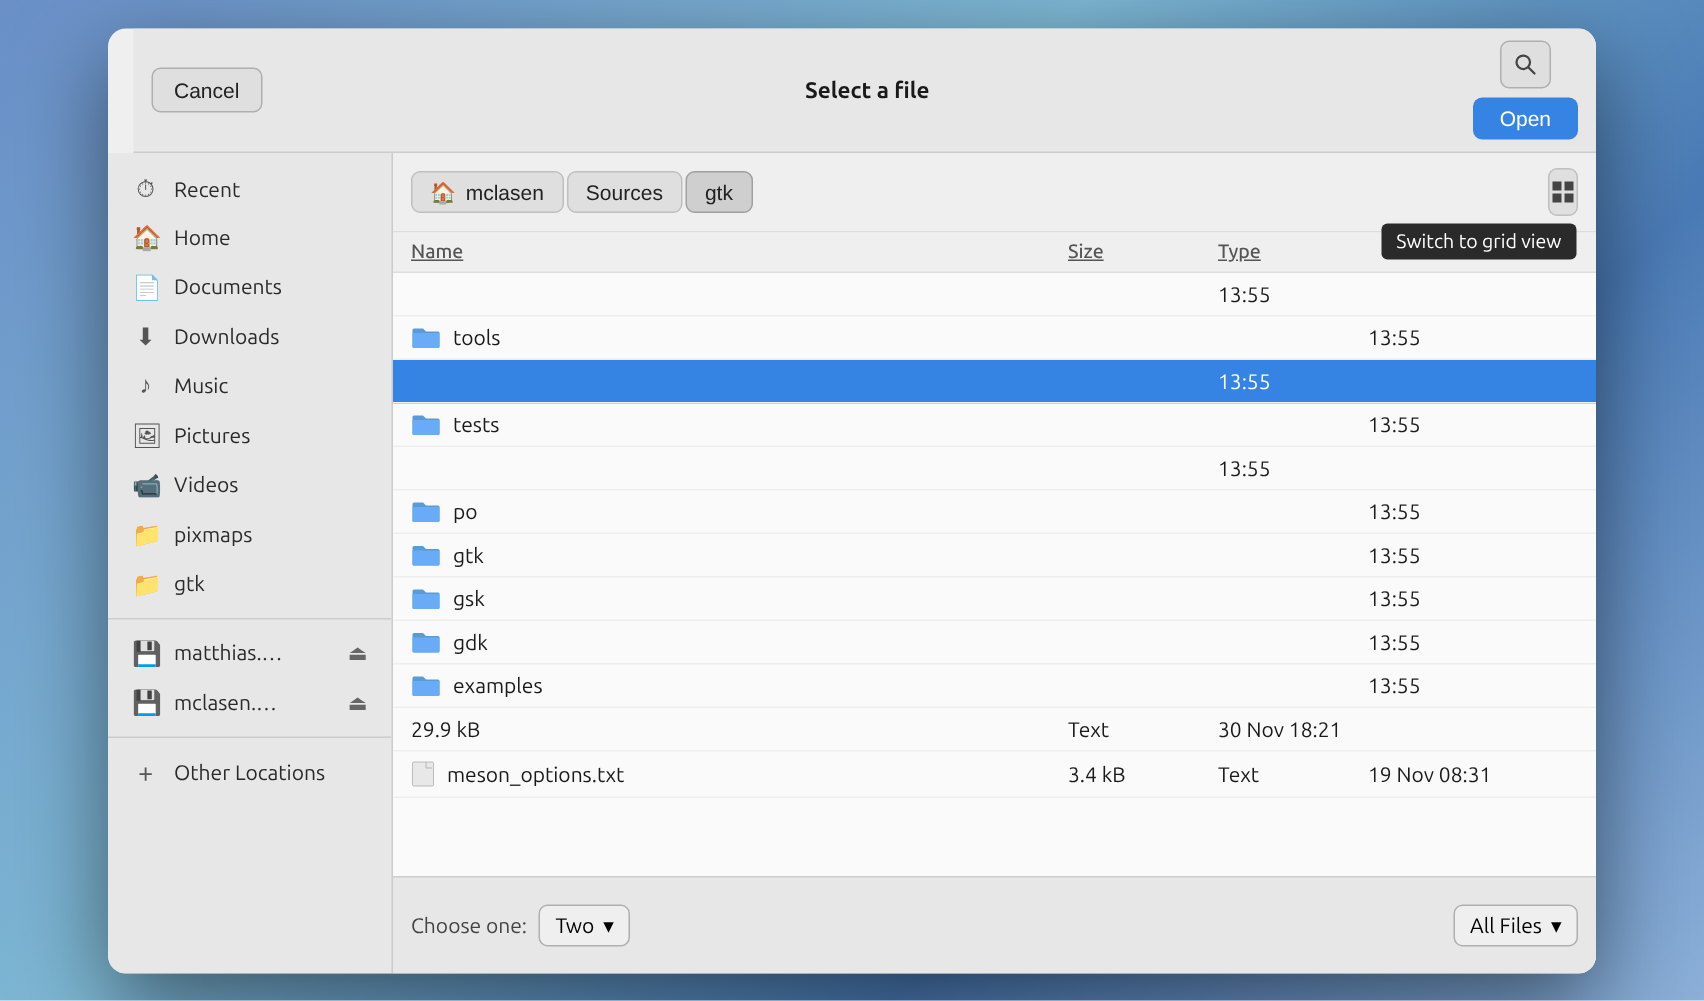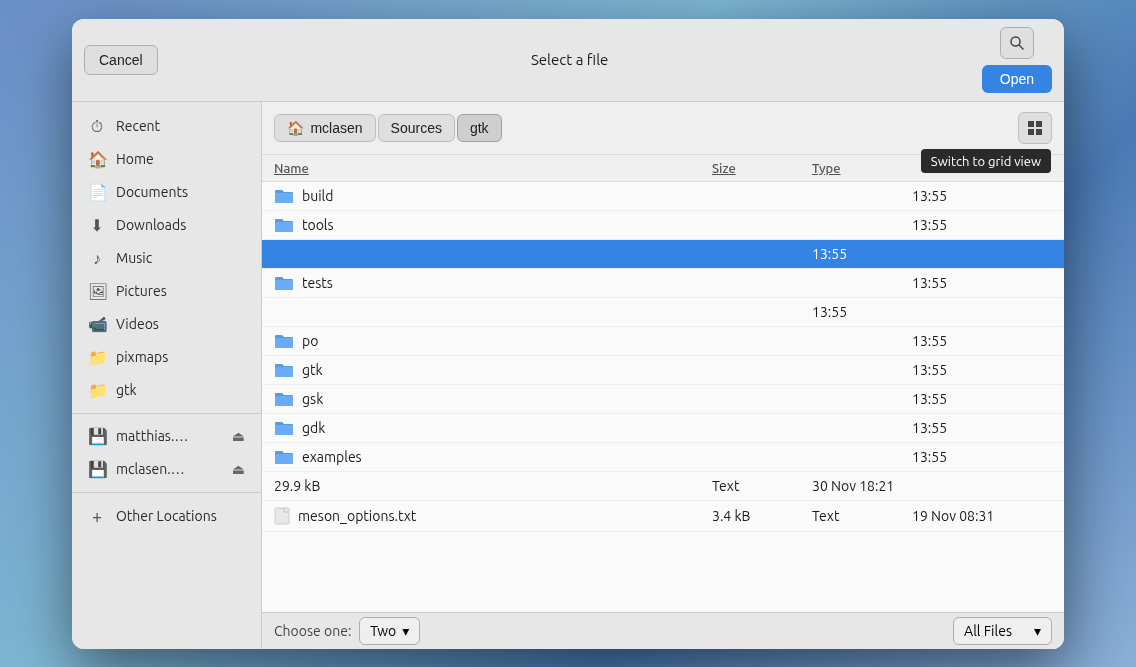--- a/index.html
+++ b/index.html
@@ -25,34 +25,35 @@
     }
     
     .header {
       background: #e8e7e8;
       border-bottom: 1px solid #ccc;
       display: flex;
       align-items: center;
       padding: 8px 12px;
       gap: 8px;
       min-height: 58px;
+      margin-left: 17px;
     }
     .btn-cancel {
       background: #e0dfe0;
       border: 1px solid #b0afb0;
       border-radius: 6px;
       padding: 6px 14px;
       cursor: pointer;
       font-size: 14px;
       color: #222;
     }
     .header-title {
       flex: 1;
       text-align: center;
-      font-weight: 400;
+      font-weight: 700;
       font-size: 15px;
       color: #1a1a1a;
     }
     .header-actions {
       display: flex;
       gap: 6px;
       align-items: center;
       flex-direction: column;
     }
     .btn-search {
@@ -159,21 +160,21 @@
     .breadcrumb-btn .home-icon { font-size: 14px; }
     .breadcrumb-btn.active {
       background: #d0cfd0;
       border-color: #a0a0a0;
     }
     .breadcrumb-spacer { flex: 1; }
     .grid-view-btn {
       background: #e0dfe0;
       border: 1px solid #c0bfc0;
       border-radius: 6px;
-      width: 34px;
+      width: 20px;
       height: 32px;
       display: flex;
       align-items: center;
       justify-content: center;
       cursor: pointer;
       font-size: 16px;
       color: #444;
       position: relative;
     }
     
@@ -219,21 +220,21 @@
       color: white;
     }
     .file-row-name {
       display: flex;
       align-items: center;
       gap: 8px;
     }
     
     .footer {
       border-top: 1px solid #ccc;
-      padding: 4px 12px;
+      padding: 18px 12px;
       background: #e8e7e8;
       display: flex;
       align-items: center;
       justify-content: space-between;
     }
     .footer-left {
       display: flex;
       align-items: center;
       gap: 8px;
     }
@@ -251,21 +252,21 @@
     }
     .footer-dropdown-right {
       background: #f0eff0;
       border: 1px solid #b0afb0;
       border-radius: 6px;
       padding: 5px 10px;
       font-size: 14px;
       cursor: pointer;
       display: flex;
       align-items: center;
-      gap: 22px;
+      gap: 6px;
     }
   </style>
 </head>
 <body>
 
 <div class="dialog">
 
   <div class="header">
     <button class="btn-cancel">Cancel</button>
     <span class="header-title">Select a file</span>
@@ -373,27 +374,20 @@
       <div class="file-list-header">
         <span>Name</span>
         <span>Size</span>
         <span>Type</span>
         <span></span>
       </div>
 
       <div class="file-list">
 
         <div class="file-row">
-          <div class="file-row-name">
-            <svg width="20" height="16" viewBox="0 0 20 16">
-                <path d="M1 3a1 1 0 011-1h6l2 2h8a1 1 0 011 1v9a1 1 0 01-1 1H2a1 1 0 01-1-1V3z" fill="#5b9bd5"></path>
-                <path d="M1 5h18v9a1 1 0 01-1 1H2a1 1 0 01-1-1V5z" fill="#6aabf7"></path>
-              </svg>
-            <span>build</span>
-          </div>
           <span></span>
           <span></span>
           <span>13:55</span>
         </div>
         <div class="file-row">
           <div class="file-row-name">
             <svg width="20" height="16" viewBox="0 0 20 16">
                 <path d="M1 3a1 1 0 011-1h6l2 2h8a1 1 0 011 1v9a1 1 0 01-1 1H2a1 1 0 01-1-1V3z" fill="#5b9bd5"></path>
                 <path d="M1 5h18v9a1 1 0 01-1 1H2a1 1 0 01-1-1V5z" fill="#6aabf7"></path>
               </svg>

